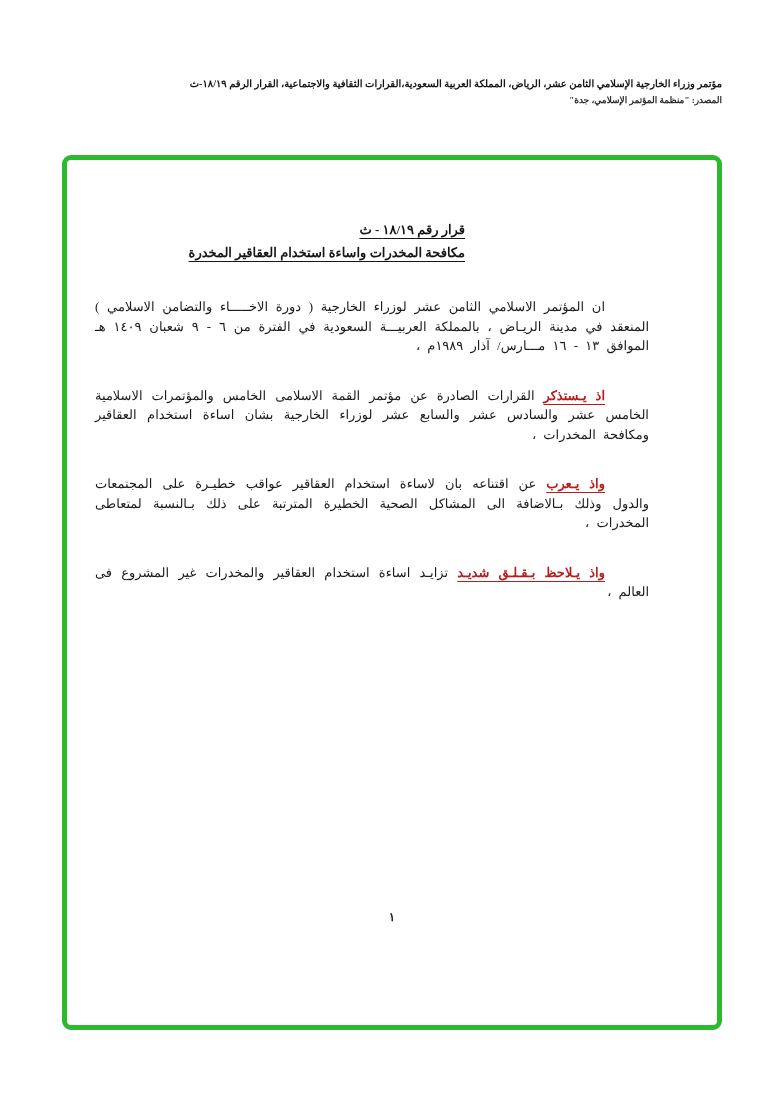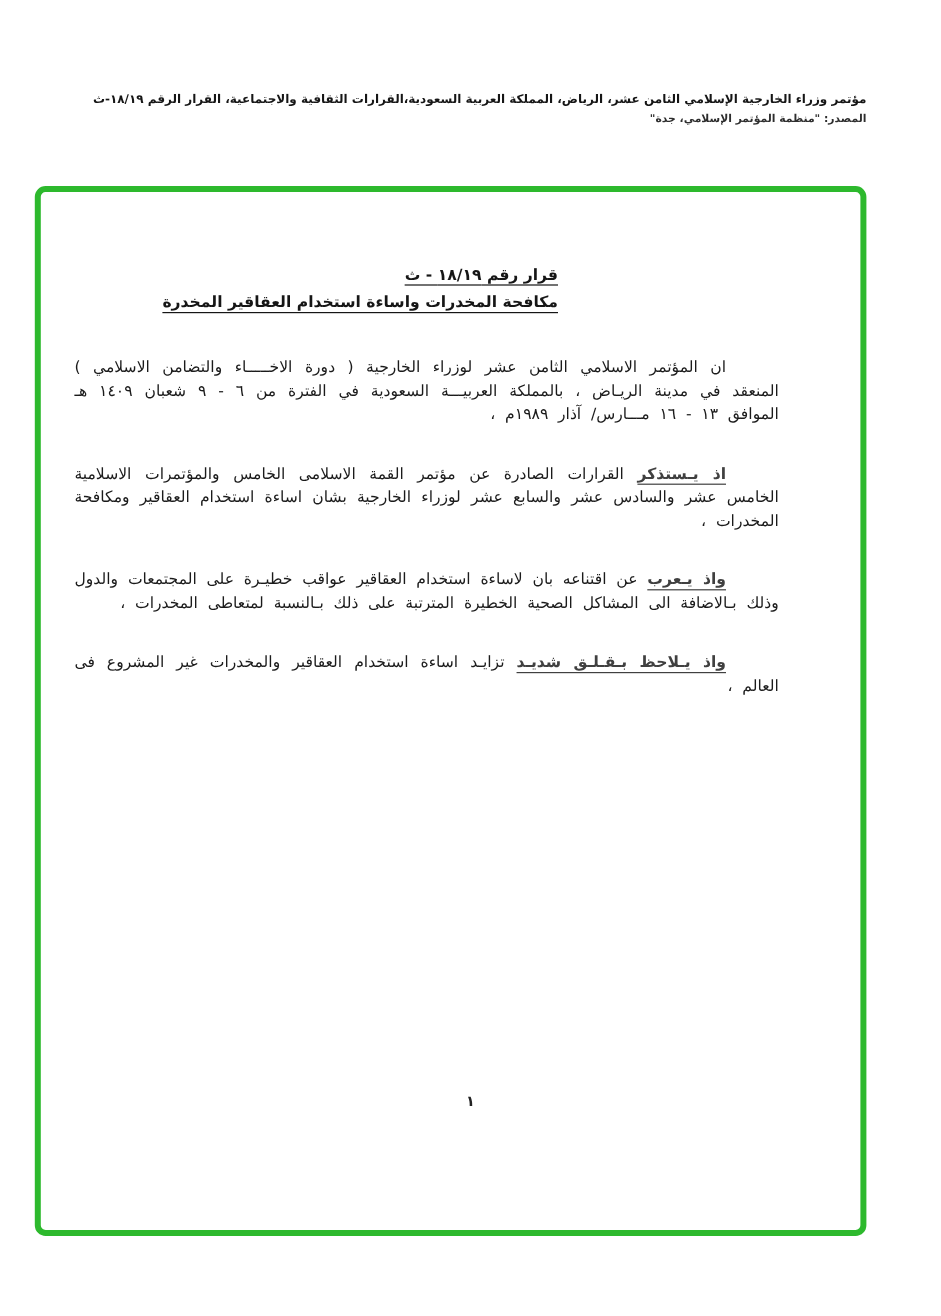--- a/index.html
+++ b/index.html
@@ -13,20 +13,21 @@
     font-family: "DejaVu Sans", sans-serif;
     position: relative;
     overflow: hidden;
   }
   .page {
     position: relative;
     width: 784px;
     height: 951px;
     direction: rtl;
     background: #ffffff;
+    font-family: Liberation Serif, serif;
   }
   .doc-header {
     position: absolute;
     top: 78px;
     right: 62px;
     left: 56px;
     text-align: right;
     color: #111111;
   }
   .doc-header .line1 {
@@ -44,21 +45,20 @@
   .green-box {
     position: absolute;
     top: 155px;
     right: 62px;
     width: 650px;
     height: 865px;
     border: 5px solid #2db92d;
     border-radius: 9px;
     background: #ffffff;
     box-sizing: content-box;
-    padding-left: 33px;
   }
   .content {
     position: absolute;
     top: 58px;
     right: 60px;
     left: 28px;
     color: #1b1b1b;
     direction: rtl;
   }
   .title-block {
@@ -86,21 +86,21 @@
   .para {
     margin: 0 8px 30px 0;
     text-align: justify;
     text-indent: 44px;
   }
   .para .lead {
     font-weight: bold;
     text-decoration: underline;
     text-underline-offset: 4px;
     text-decoration-thickness: 1px;
-    color: #404040;
+    color: #b91c1c;
   }
   .page-number {
     position: absolute;
     bottom: 26px;
     left: 0;
     right: 0;
     text-align: center;
     font-size: 12px;
     font-weight: bold;
     color: #222222;

